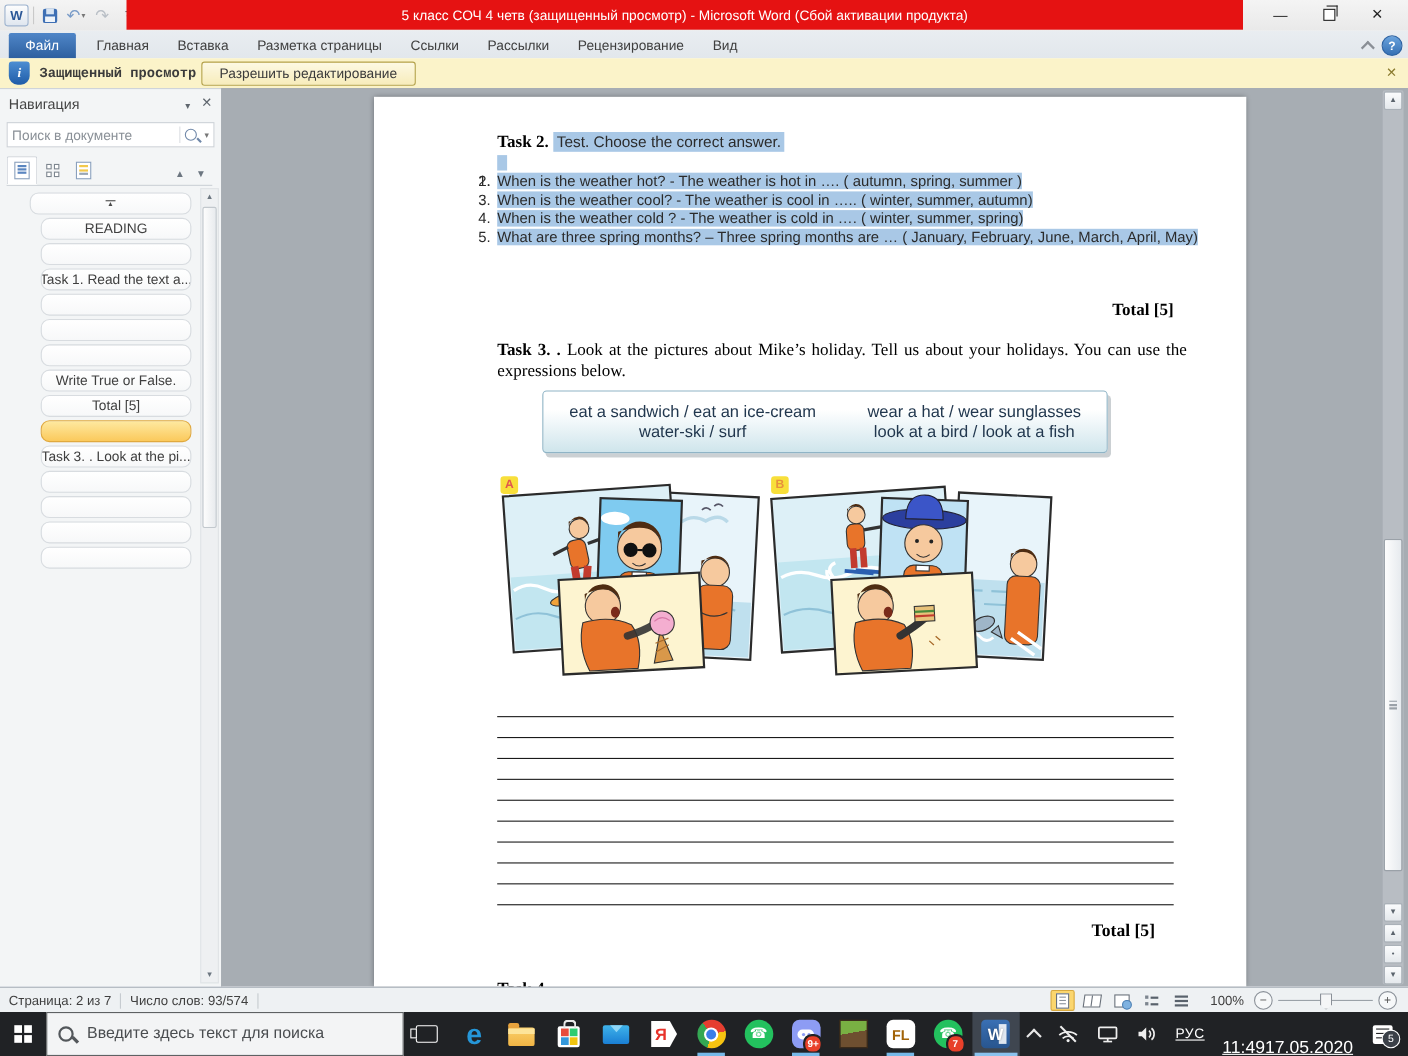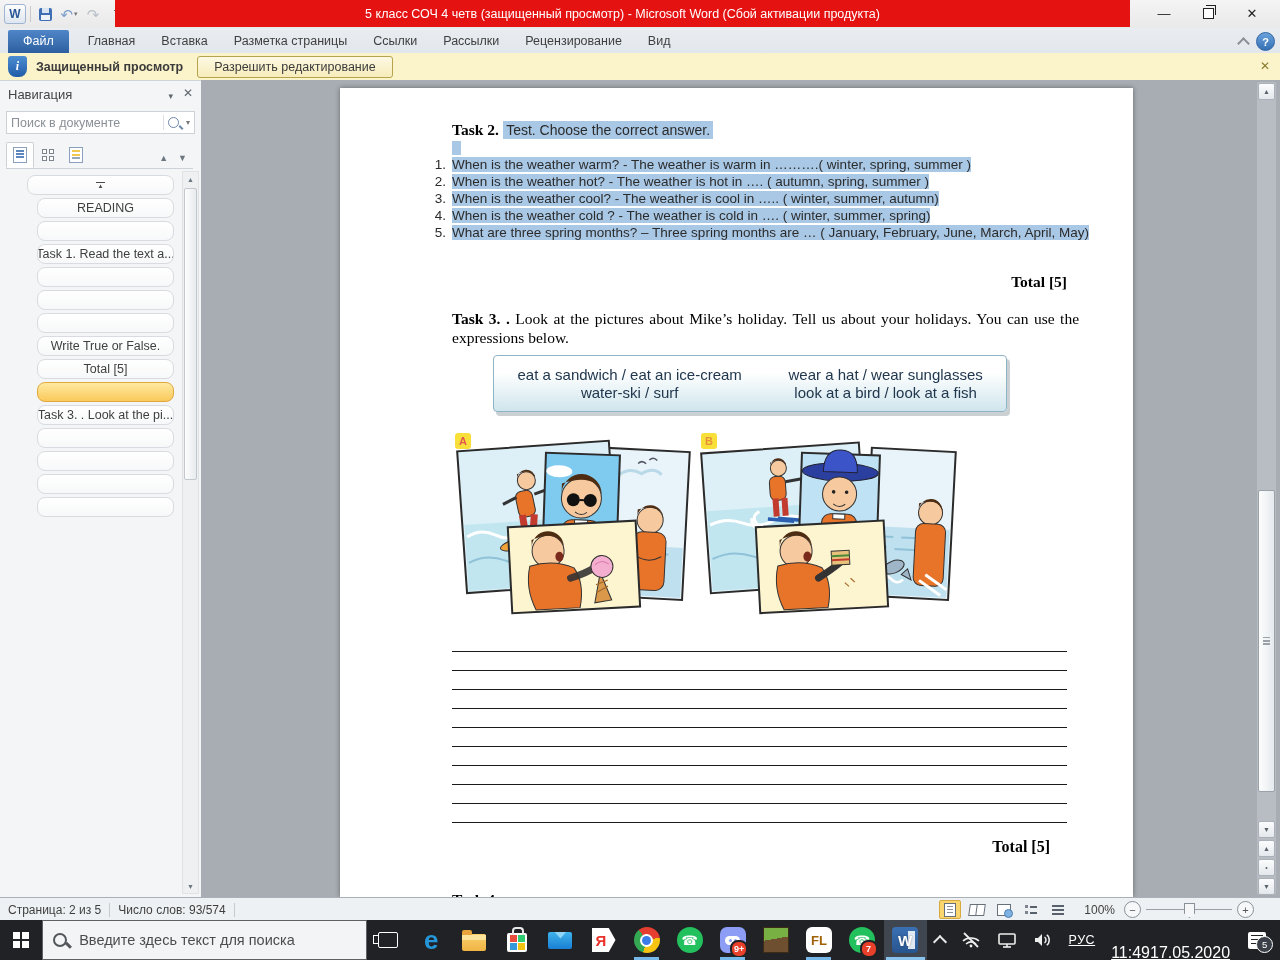--- a/index.html
+++ b/index.html
@@ -34,21 +34,21 @@
   .rtab.active{background:linear-gradient(#4f86c8,#2d5f9f);color:#fff;border-radius:2px 2px 0 0;padding:4px 15px 5px 15px;margin-right:6px;}
   .ribbon-right{position:absolute;right:5px;top:4px;display:flex;align-items:center;gap:8px;}
   .chev-up{width:7px;height:7px;border-left:2px solid #8a8f96;border-top:2px solid #8a8f96;transform:rotate(45deg);margin-top:3px;}
   .help-btn{width:17px;height:17px;border-radius:50%;background:linear-gradient(#6aa3dd,#3570b4);border:1px solid #2d62a2;
         color:#fff;font-weight:bold;font-size:11px;display:flex;align-items:center;justify-content:center;}
   
   .protectbar{position:absolute;left:0;top:53px;width:1280px;height:27px;background:#fbf3c9;border-bottom:1px solid #d9cd92;
         display:flex;align-items:center;font-size:12.5px;color:#3b3b3b;}
   .shield{width:19px;height:21px;margin:0 9px 0 8px;background:linear-gradient(#4d8ed2,#1f5ca8);border-radius:3px 3px 8px 8px;
         display:flex;align-items:center;justify-content:center;color:#fff;font-family:"Liberation Serif",serif;font-weight:bold;font-size:12px;font-style:italic;}
-  .pv-label{font-weight:bold;margin-right:14px;white-space:nowrap;}
+  .pv-label{font-weight:bold;margin-right:4px;white-space:nowrap;font-family:Liberation Mono, monospace;}
   .pv-msg{white-space:nowrap;margin-right:14px;}
   .pv-btn{font-family:inherit;font-size:12.5px;color:#3b3b3b;background:linear-gradient(#fdf9e3,#f7ecbb);
         border:1px solid #b5a34e;border-radius:3px;padding:3px 16px;white-space:nowrap;}
   .pv-close{position:absolute;right:10px;top:6px;color:#8a7a2e;font-size:12px;}
   
   .navpane{position:absolute;left:0;top:80px;width:201px;height:817px;background:#f3f5f6;border-right:1px solid #b6bcc2;border-top:1px solid #cfd4d9;}
   .nav-head{position:absolute;left:0;top:4px;width:100%;height:20px;}
   .nav-title{position:absolute;left:8px;top:2px;font-size:13px;color:#444;}
   .nav-head-dd{position:absolute;right:28px;top:6px;font-size:9px;color:#5f6possible8;color:#5f666e;}
   .nav-close{position:absolute;right:8px;top:1px;font-size:12px;color:#5f666e;}
@@ -113,21 +113,21 @@
   .vscroll{position:absolute;left:1056px;top:2px;width:19px;bottom:2px;background:#b8bdc3;border-radius:2px;}
   .vscroll .btn{position:absolute;left:1px;right:1px;height:15px;background:linear-gradient(#fbfcfd,#e4e8ec);border:1px solid #aab1b8;border-radius:2px;
         display:flex;align-items:center;justify-content:center;font-size:7px;color:#5b646d;}
   .vscroll .thumb{position:absolute;left:1px;right:1px;top:408px;height:300px;background:linear-gradient(90deg,#fdfdfd,#e6eaee);border:1px solid #9aa1a8;border-radius:2px;}
   .vscroll .grip{position:absolute;left:4px;right:4px;top:146px;border-top:1px solid #9aa1a8;box-shadow:0 3px 0 #9aa1a8,0 6px 0 #9aa1a8;height:1px;}
   
   .statusbar{position:absolute;left:0;top:897px;width:1280px;height:23px;background:#eef1f3;border-top:1px solid #a9b0b8;
         display:flex;align-items:center;font-size:12px;color:#3f3f3f;}
   .sb-item{padding:0 8px;white-space:nowrap;}
   .sb-sep{width:1px;height:14px;background:#c6cbd0;}
-  .sb-right{margin-left:auto;display:flex;align-items:center;gap:5px;padding-right:26px;}
+  .sb-right{margin-left:auto;display:flex;align-items:center;gap:5px;padding-right:10px;}
   .vbtn{width:20px;height:17px;display:flex;align-items:center;justify-content:center;border:1px solid transparent;border-radius:2px;}
   .vbtn.active{background:#fbd66e;border-color:#d8a93e;}
   .vi-page{width:10px;height:12px;background:#fff;border:1px solid #68707a;position:relative;}
   .vi-page:before{content:"";position:absolute;left:1.5px;top:2px;width:6px;height:1.5px;background:#8a929c;box-shadow:0 3px 0 #8a929c,0 6px 0 #8a929c;}
   .vi-book{width:14px;height:10px;background:#fff;border:1px solid #68707a;transform:skewX(-8deg);position:relative;}
   .vi-book:before{content:"";position:absolute;left:6px;top:0;bottom:0;width:1px;background:#68707a;}
   .vi-web{width:12px;height:10px;background:#fff;border:1px solid #68707a;position:relative;}
   .vi-web:before{content:"";position:absolute;right:-3px;bottom:-3px;width:7px;height:7px;border-radius:50%;background:#7fb2e0;border:1px solid #4a7fb4;}
   .vi-outline{width:12px;height:11px;position:relative;}
   .vi-outline:before{content:"";position:absolute;left:0;top:1px;width:3px;height:3px;background:#7d868f;box-shadow:0 6px 0 #7d868f;}
@@ -330,21 +330,21 @@
 
   <div class="docarea">
     <div class="page">
 
       <div class="t2-head">
         <b>Task 2.</b>
         <span class="hl">Test. Choose the correct answer.</span>
       </div>
       <div class="hl-sliver"></div>
       <ol class="t2-list" id="task2-list">
-          <li><span class="num">1.</span><span class="hl">When is the weather warm? - The weather is warm in ……….( winter, spring, summer )</span></li>
+          <li><span class="num">1.</span></li>
           <li><span class="num">2.</span><span class="hl">When is the weather hot? - The weather is hot in …. ( autumn, spring, summer )</span></li>
           <li><span class="num">3.</span><span class="hl">When is the weather cool? - The weather is cool in ….. ( winter, summer, autumn)</span></li>
           <li><span class="num">4.</span><span class="hl">When is the weather cold ? - The weather is cold in …. ( winter, summer, spring)</span></li>
           <li><span class="num">5.</span><span class="hl">What are three spring months? – Three spring months are … ( January, February, June, March, April, May)</span></li>
         </ol>
       <div class="total1 serif">Total [5]</div>
 
       <div class="t3-para serif">
         <b>Task 3. .</b>
         <span>Look at the pictures about Mike’s holiday. Tell us about your holidays. You can use the expressions below.</span>
@@ -499,21 +499,21 @@
           <span class="grip"></span>
         </span>
       <span class="btn" style="bottom:57px">▼</span>
       <span class="btn" style="bottom:38px">▲</span>
       <span class="btn" style="bottom:19px">•</span>
       <span class="btn" style="bottom:0">▼</span>
     </div>
   </div>
 
   <div class="statusbar">
-    <span class="sb-item">Страница: 2 из 5</span>
+    <span class="sb-item">Страница: 2 из 7</span>
     <span class="sb-sep"></span>
     <span class="sb-item">Число слов: 93/574</span>
     <span class="sb-sep"></span>
     <div class="sb-right">
       <div class="vbtn active">
           <span class="vi-page"></span>
         </div>
       <div class="vbtn">
           <span class="vi-book"></span>
         </div>

